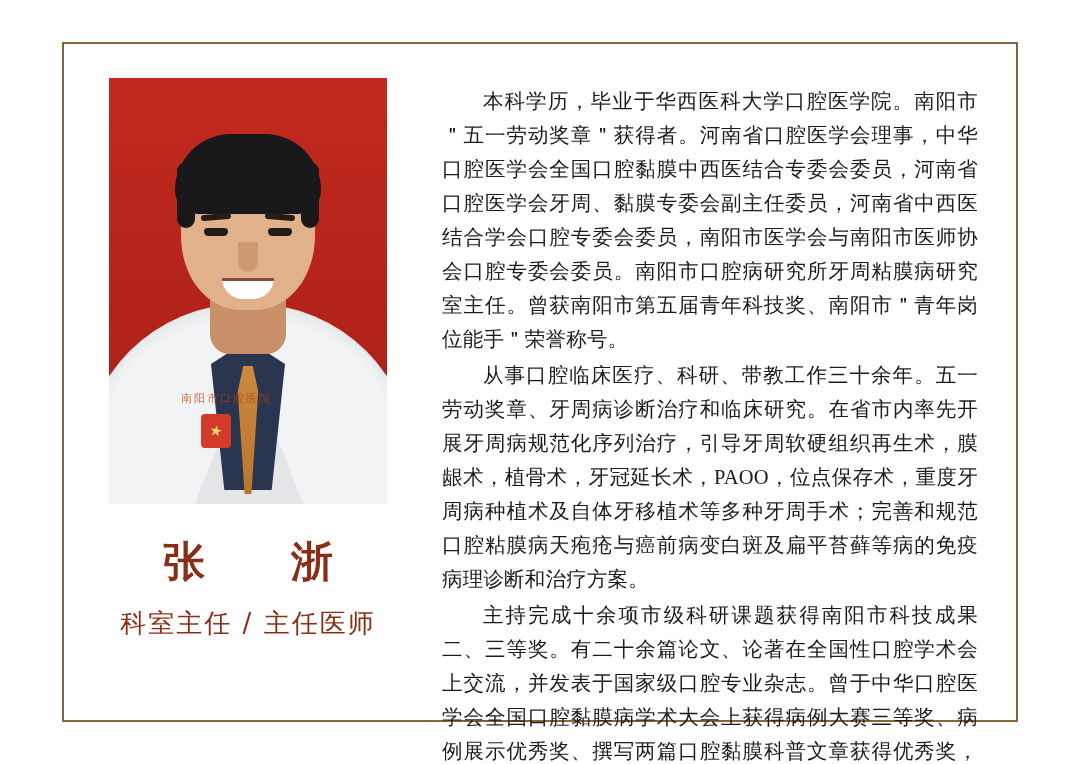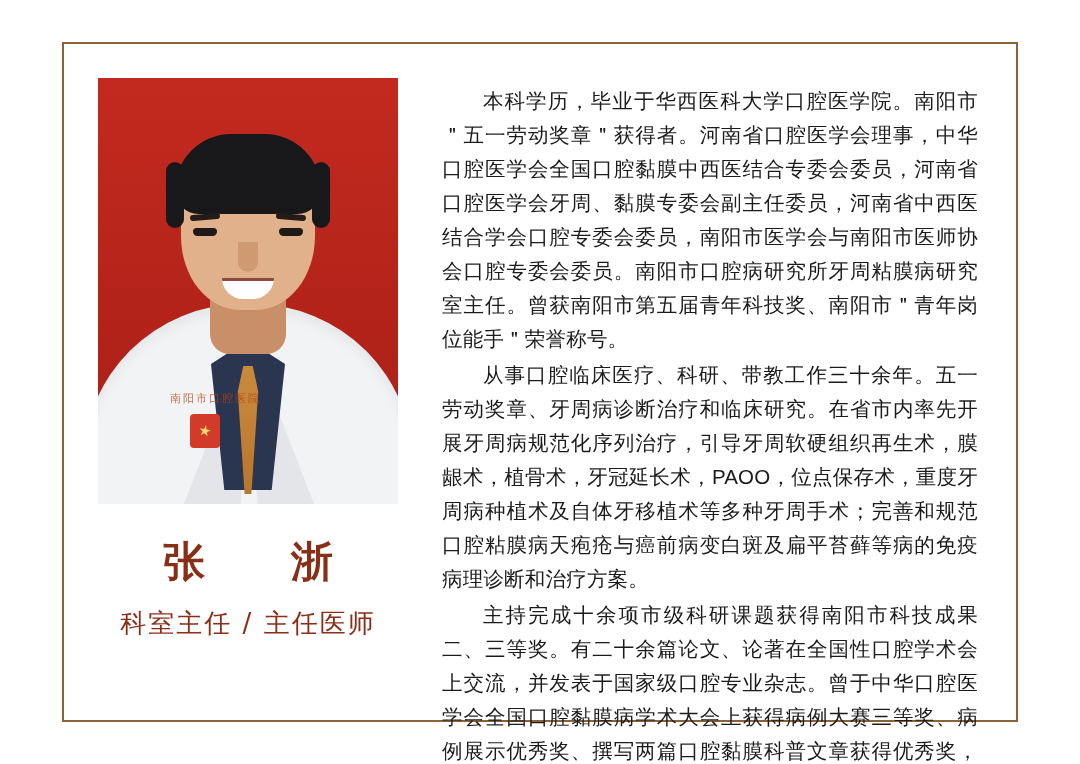--- a/index.html
+++ b/index.html
@@ -41,21 +41,21 @@
     padding: 36px 40px 24px 36px;
   }
   .left-col {
     width: 300px;
     flex: 0 0 300px;
     display: flex;
     flex-direction: column;
     align-items: center;
   }
   .portrait {
-    width: 300px;
+    width: 278px;
     height: 426px;
     position: relative;
     overflow: hidden;
     background: linear-gradient(180deg, #c32a1f 0%, #b3231a 55%, #a81f17 100%);
   }
   
   .p-shoulders {
     position: absolute;
     left: 50%;
     transform: translateX(-50%);
@@ -237,21 +237,21 @@
     font-family: "DejaVu Sans", sans-serif;
     white-space: nowrap;
   }
 
   .right-col {
     flex: 1 1 auto;
     padding-left: 44px;
     padding-top: 6px;
   }
   .bio-para {
-    font-family: Liberation Sans, sans-serif;
+    font-family: Liberation Serif, serif;
     font-size: 20.5px;
     line-height: 34px;
     color: #1b1b1b;
     text-indent: 2em;
     text-align: justify;
     margin: 0 0 2px 0;
     letter-spacing: 0.2px;
   }
 </style>
 </head>

